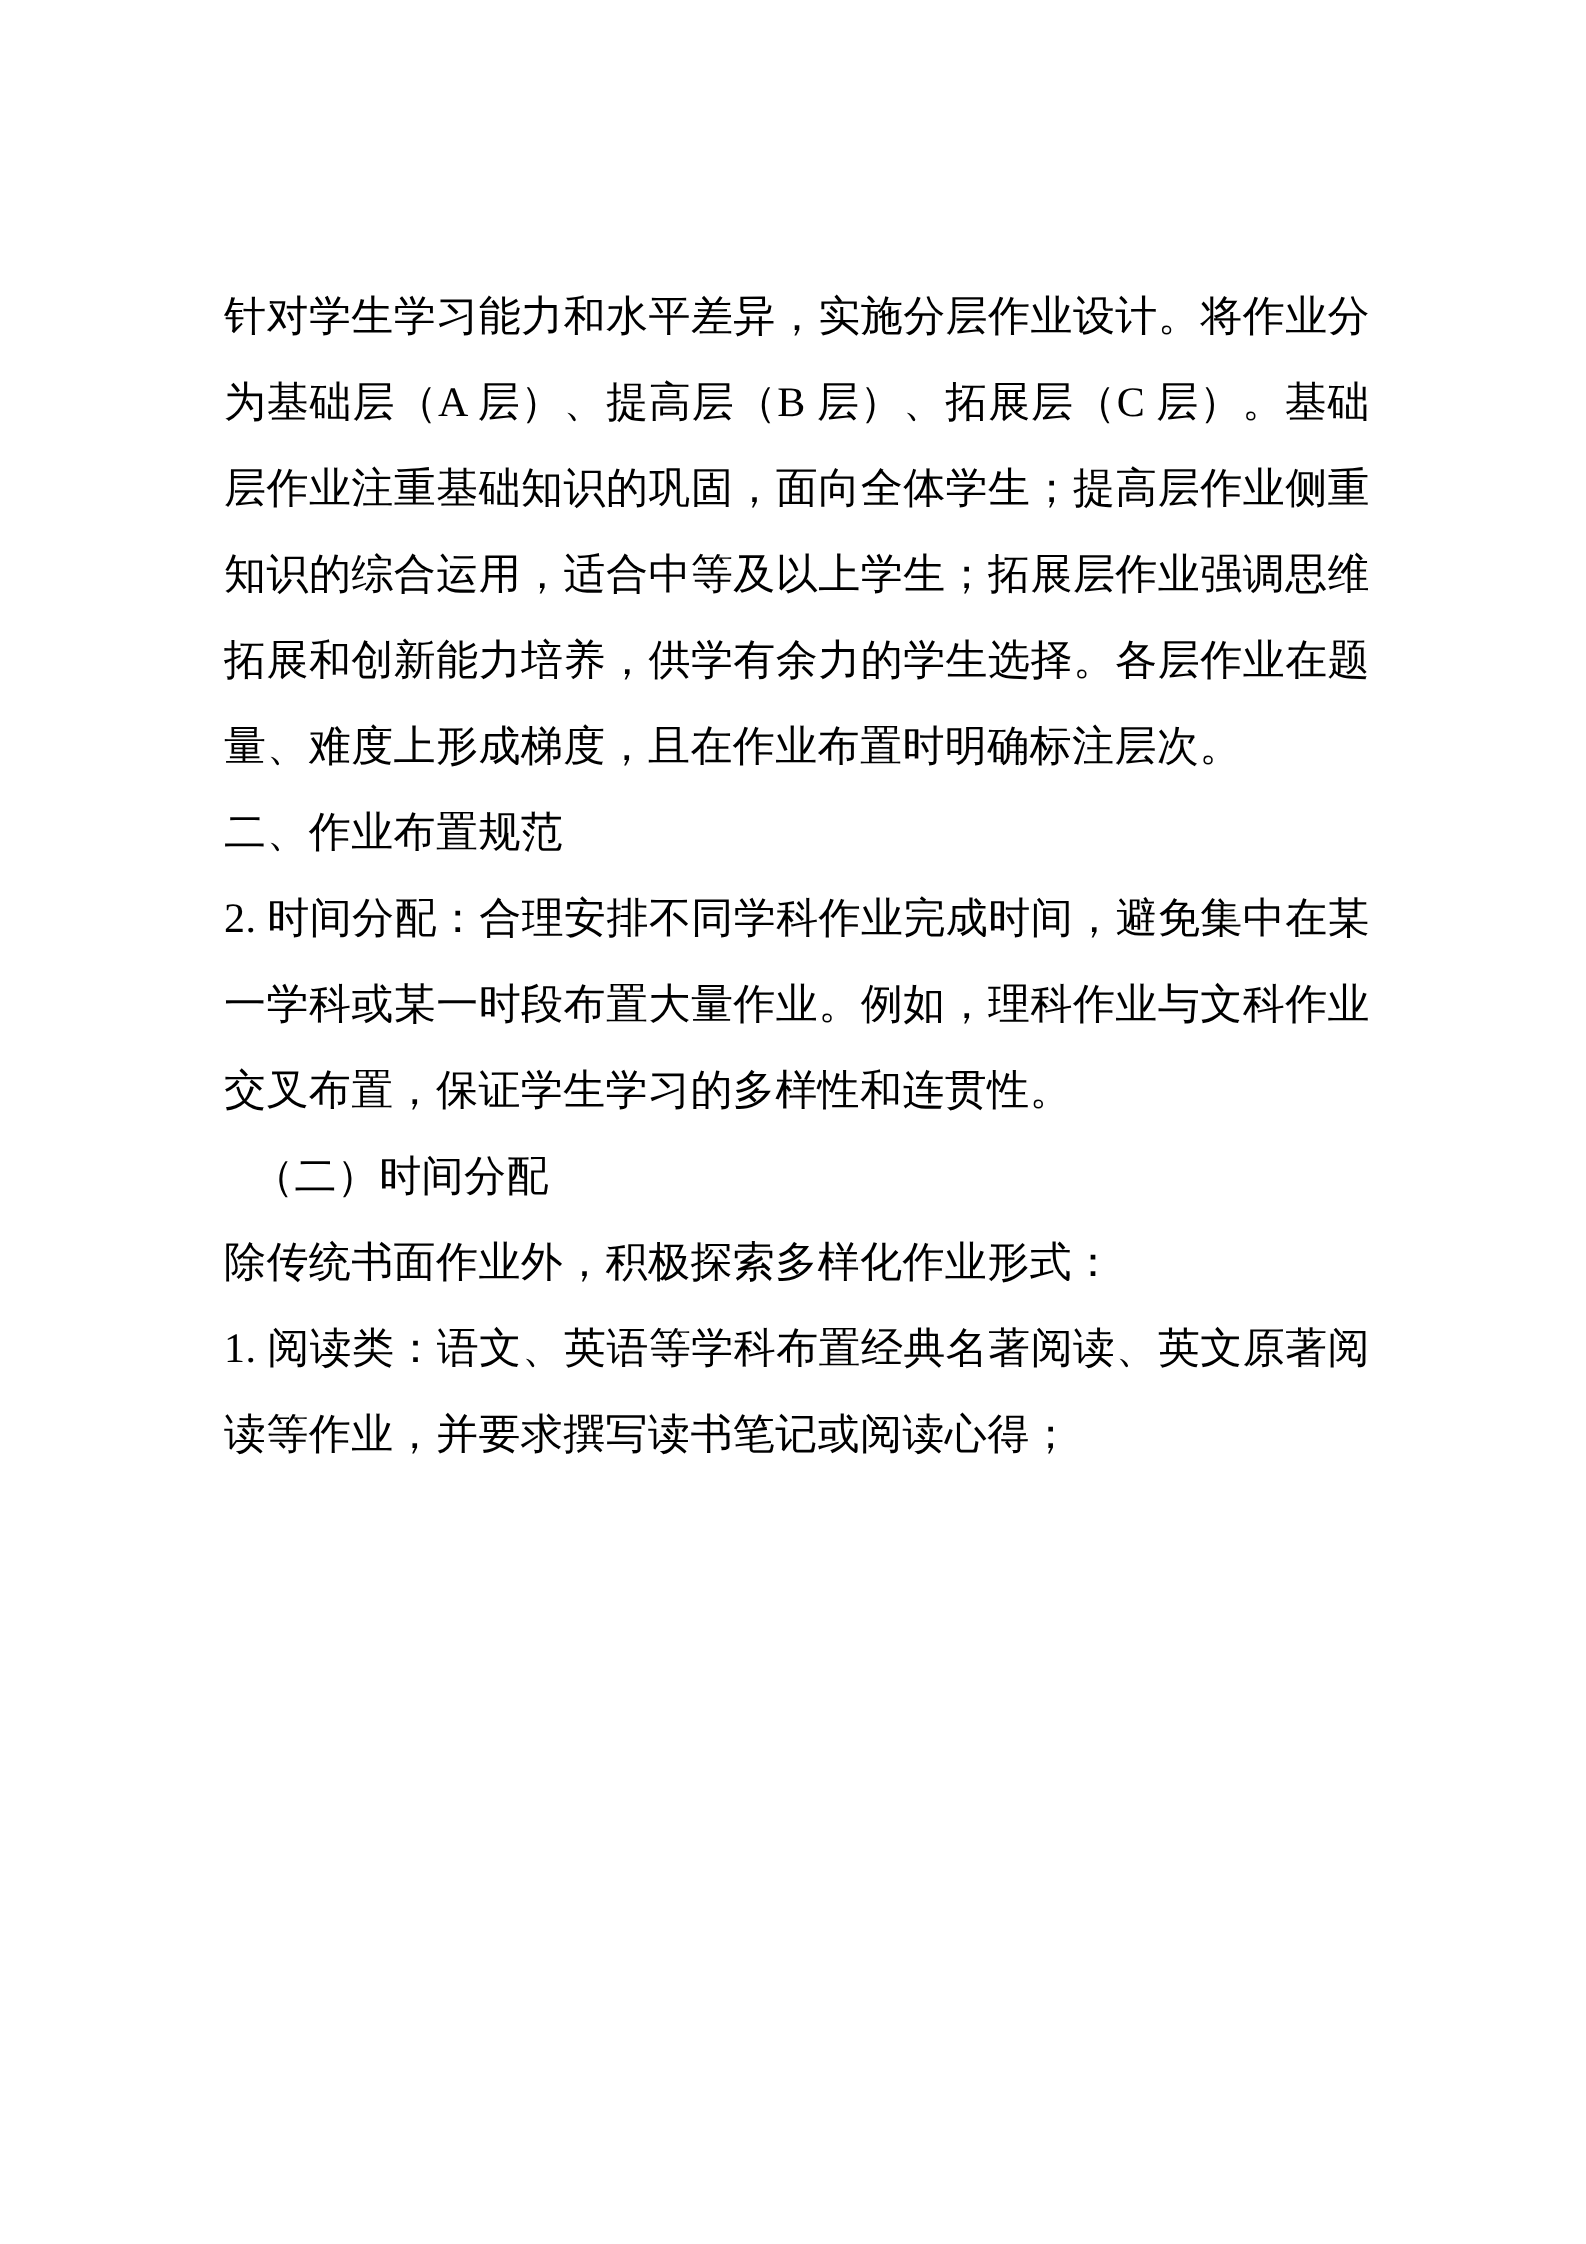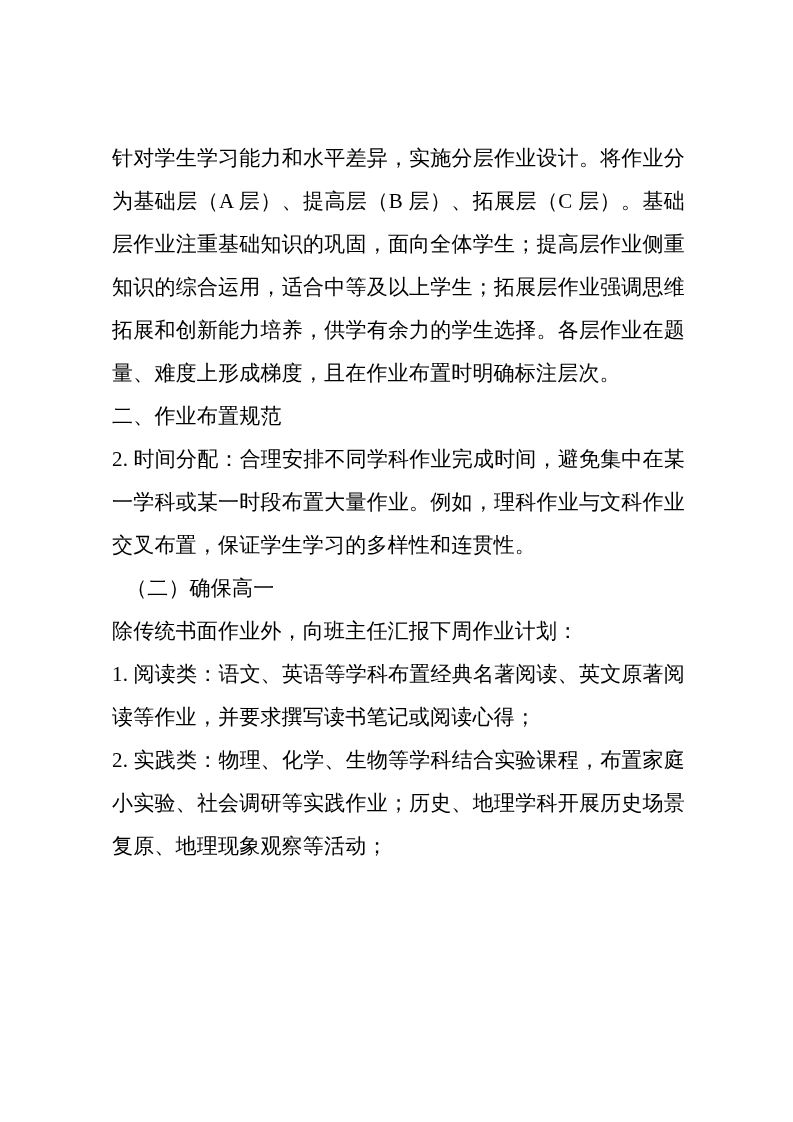--- a/index.html
+++ b/index.html
@@ -52,18 +52,17 @@
   }
 </style>
 </head>
 <body>
 
 <div class="page">
   <div class="doc-body">
     <p class="para-first">针对学生学习能力和水平差异，实施分层作业设计。将作业分为基础层（A 层）、提高层（B 层）、拓展层（C 层）。基础层作业注重基础知识的巩固，面向全体学生；提高层作业侧重知识的综合运用，适合中等及以上学生；拓展层作业强调思维拓展和创新能力培养，供学有余力的学生选择。各层作业在题量、难度上形成梯度，且在作业布置时明确标注层次。</p>
     <p class="heading">二、作业布置规范</p>
     <p class="list-item">2. 时间分配：合理安排不同学科作业完成时间，避免集中在某一学科或某一时段布置大量作业。例如，理科作业与文科作业交叉布置，保证学生学习的多样性和连贯性。</p>
-    <p class="sub-heading">（二）确保高一</p>
-    <p class="para-indent">除传统书面作业外，向班主任汇报下周作业计划：</p>
+    <p class="sub-heading">（二）时间分配</p>
+    <p class="para-indent">除传统书面作业外，积极探索多样化作业形式：</p>
     <p class="list-item">1. 阅读类：语文、英语等学科布置经典名著阅读、英文原著阅读等作业，并要求撰写读书笔记或阅读心得；</p>
-    <p class="list-item">2. 实践类：物理、化学、生物等学科结合实验课程，布置家庭小实验、社会调研等实践作业；历史、地理学科开展历史场景复原、地理现象观察等活动；</p>
   </div>
 </div>
 
 </body></html>

